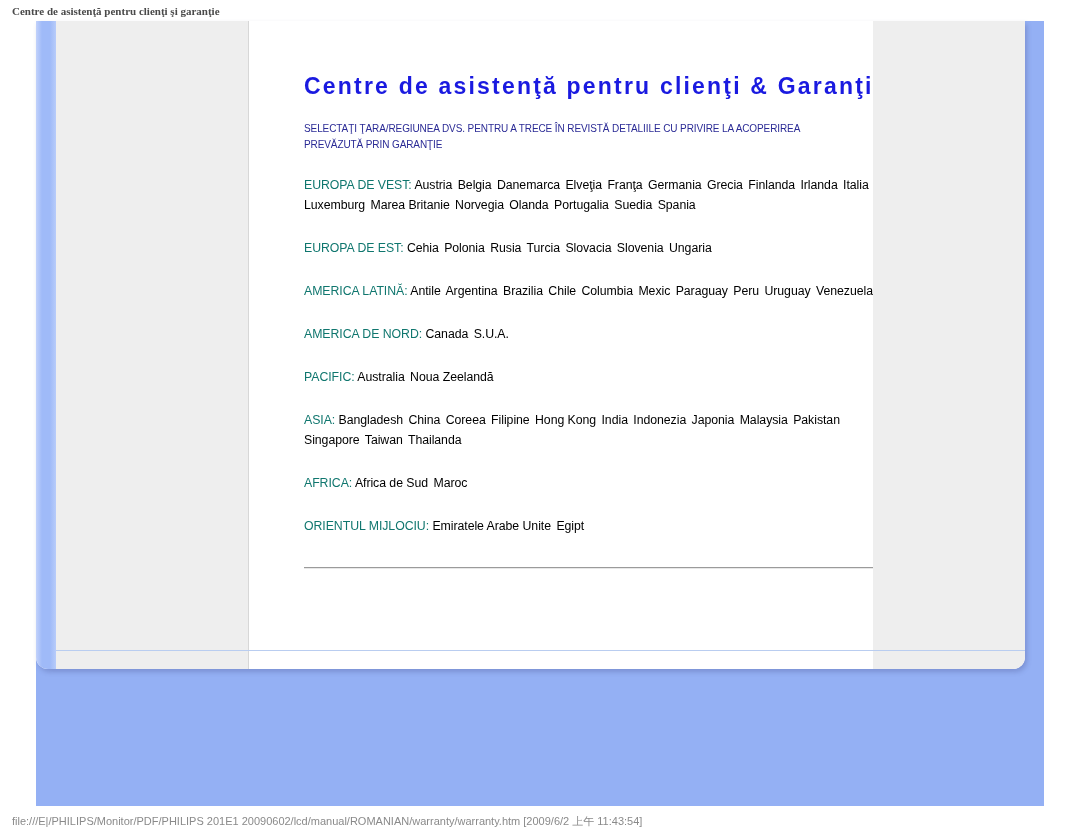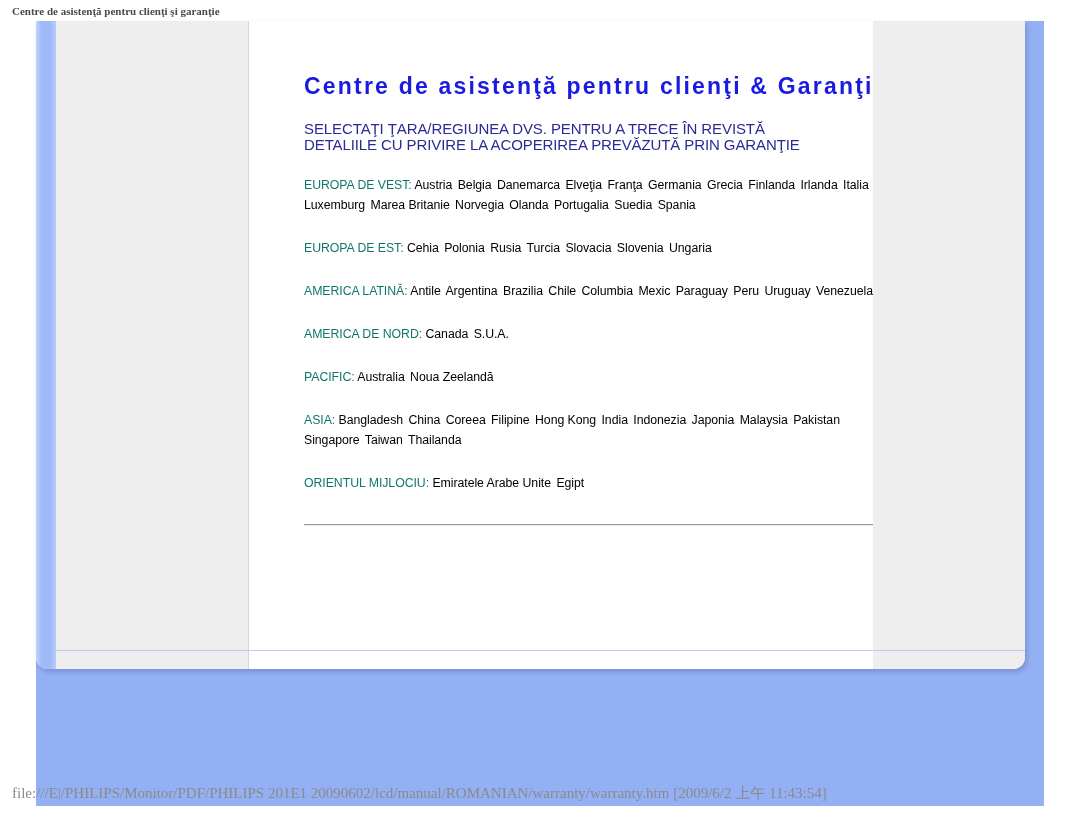--- a/index.html
+++ b/index.html
@@ -28,25 +28,25 @@
     line-height: 22px;
     padding-left: 12px;
     box-sizing: border-box;
     white-space: nowrap;
     font-weight: bold;
   }
 
   
   #print-footer {
     position: absolute;
-    left: 0; top: 784px;
+    left: 0; top: 812px;
     width: 1080px;
     height: 22px;
-    font-family: Liberation Serif, serif;
-    font-size: 15px;
+    font-family: Liberation Sans, sans-serif;
+    font-size: 11px;
     color: #8a8a8a;
     line-height: 18px;
     padding-left: 12px;
     box-sizing: border-box;
     white-space: nowrap;
   }
 
   
   #page-canvas {
     position: absolute;
@@ -138,21 +138,21 @@
     font-size: 23px;
     font-weight: bold;
     letter-spacing: 2.2px;
     color: #1a1ae0;
     white-space: nowrap;
     font-family: "Liberation Sans", sans-serif;
   }
 
   #intro-text {
     margin: 21px 0 0 0;
-    font-size: 15px;
+    font-size: 10px;
     line-height: 15.5px;
     color: #2a2a95;
     letter-spacing: -0.1px;
     max-width: 530px;
   }
 
   .region-row {
     margin-top: 23px;
     font-size: 12.3px;
     line-height: 20px;
@@ -200,20 +200,21 @@
 
       <p id="intro-text">SELECTAŢI ŢARA/REGIUNEA DVS. PENTRU A TRECE ÎN REVISTĂ DETALIILE CU PRIVIRE LA ACOPERIREA PREVĂZUTĂ PRIN GARANŢIE</p>
 
       <div id="regions-container">
           <div class="region-row"><span class="region-label">EUROPA DE VEST:</span> <a class="country-link" href="#">Austria</a> <a class="country-link" href="#">Belgia</a> <a class="country-link" href="#">Danemarca</a> <a class="country-link" href="#">Elveţia</a> <a class="country-link" href="#">Franţa</a> <a class="country-link" href="#">Germania</a> <a class="country-link" href="#">Grecia</a> <a class="country-link" href="#">Finlanda</a> <a class="country-link" href="#">Irlanda</a> <a class="country-link" href="#">Italia</a> <a class="country-link" href="#">Luxemburg</a> <a class="country-link" href="#">Marea Britanie</a> <a class="country-link" href="#">Norvegia</a> <a class="country-link" href="#">Olanda</a> <a class="country-link" href="#">Portugalia</a> <a class="country-link" href="#">Suedia</a> <a class="country-link" href="#">Spania</a> </div>
           <div class="region-row"><span class="region-label">EUROPA DE EST:</span> <a class="country-link" href="#">Cehia</a> <a class="country-link" href="#">Polonia</a> <a class="country-link" href="#">Rusia</a> <a class="country-link" href="#">Turcia</a> <a class="country-link" href="#">Slovacia</a> <a class="country-link" href="#">Slovenia</a> <a class="country-link" href="#">Ungaria</a> </div>
           <div class="region-row"><span class="region-label">AMERICA LATINĂ:</span> <a class="country-link" href="#">Antile</a> <a class="country-link" href="#">Argentina</a> <a class="country-link" href="#">Brazilia</a> <a class="country-link" href="#">Chile</a> <a class="country-link" href="#">Columbia</a> <a class="country-link" href="#">Mexic</a> <a class="country-link" href="#">Paraguay</a> <a class="country-link" href="#">Peru</a> <a class="country-link" href="#">Uruguay</a> <a class="country-link" href="#">Venezuela</a> </div>
           <div class="region-row"><span class="region-label">AMERICA DE NORD:</span> <a class="country-link" href="#">Canada</a> <a class="country-link" href="#">S.U.A.</a> </div>
           <div class="region-row"><span class="region-label">PACIFIC:</span> <a class="country-link" href="#">Australia</a> <a class="country-link" href="#">Noua Zeelandă</a> </div>
           <div class="region-row"><span class="region-label">ASIA:</span> <a class="country-link" href="#">Bangladesh</a> <a class="country-link" href="#">China</a> <a class="country-link" href="#">Coreea</a> <a class="country-link" href="#">Filipine</a> <a class="country-link" href="#">Hong Kong</a> <a class="country-link" href="#">India</a> <a class="country-link" href="#">Indonezia</a> <a class="country-link" href="#">Japonia</a> <a class="country-link" href="#">Malaysia</a> <a class="country-link" href="#">Pakistan</a> <a class="country-link" href="#">Singapore</a> <a class="country-link" href="#">Taiwan</a> <a class="country-link" href="#">Thailanda</a> </div>
+          <div class="region-row"><span class="region-label">AFRICA:</span> <a class="country-link" href="#">Africa de Sud</a> <a class="country-link" href="#">Maroc</a> </div>
           <div class="region-row"><span class="region-label">ORIENTUL MIJLOCIU:</span> <a class="country-link" href="#">Emiratele Arabe Unite</a> <a class="country-link" href="#">Egipt</a> </div>
         </div>
 
       <hr id="bottom-rule">
     </div>
   </div>
 
   <div id="window-bottom-rule"></div>
   <div id="window-bottom-strip"></div>
 </div>

